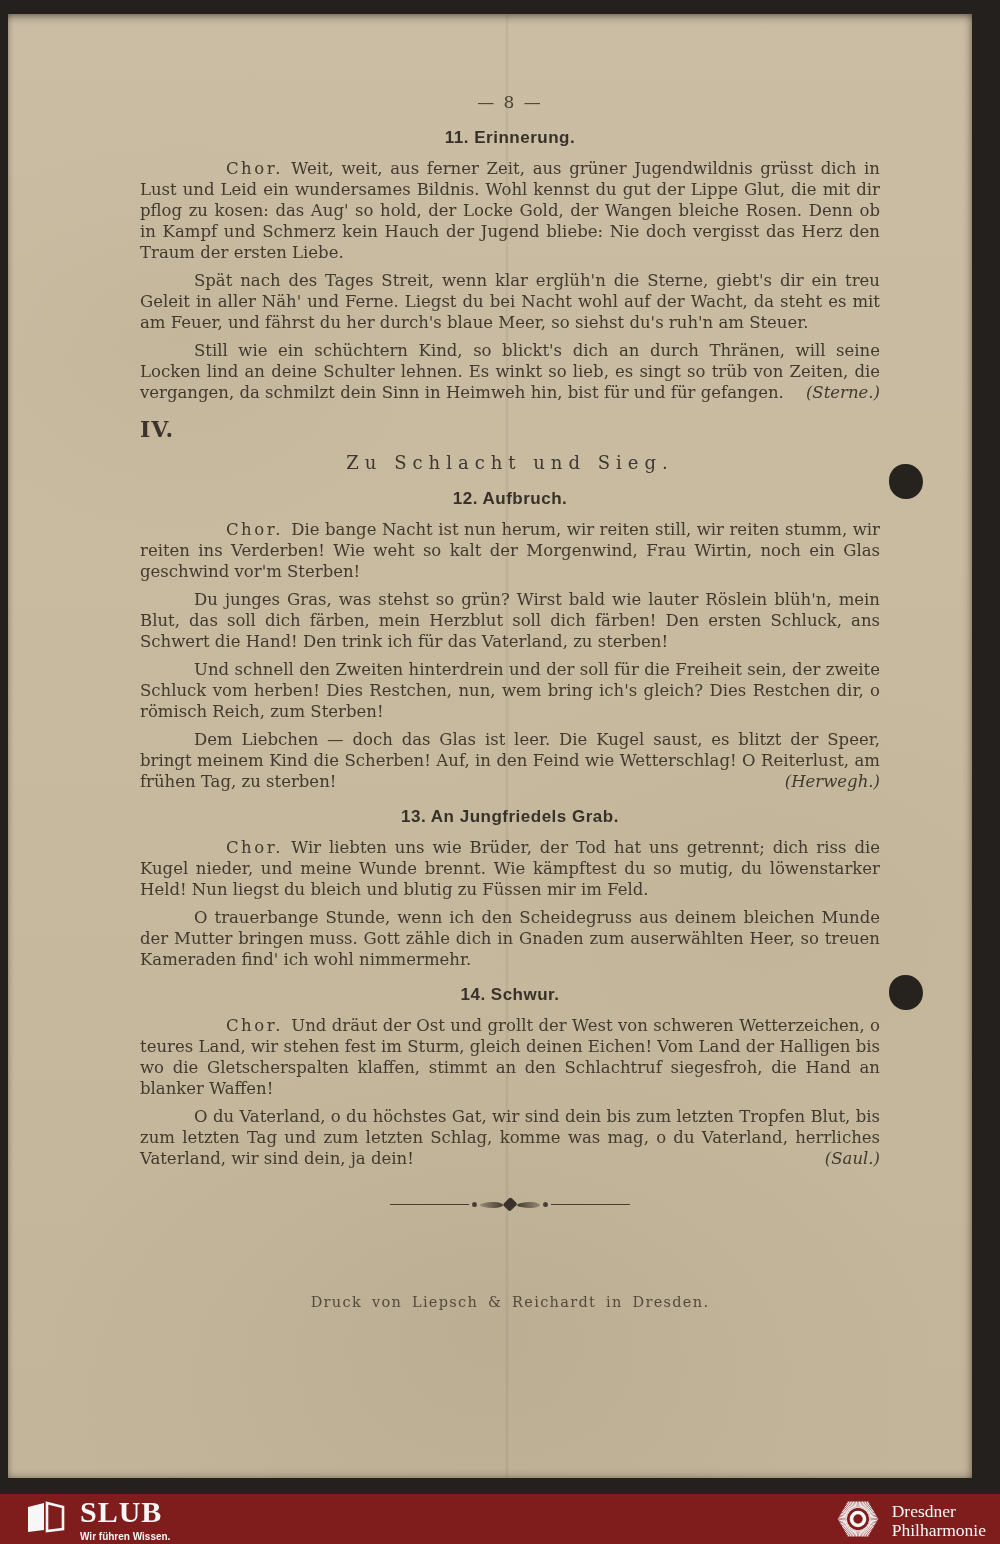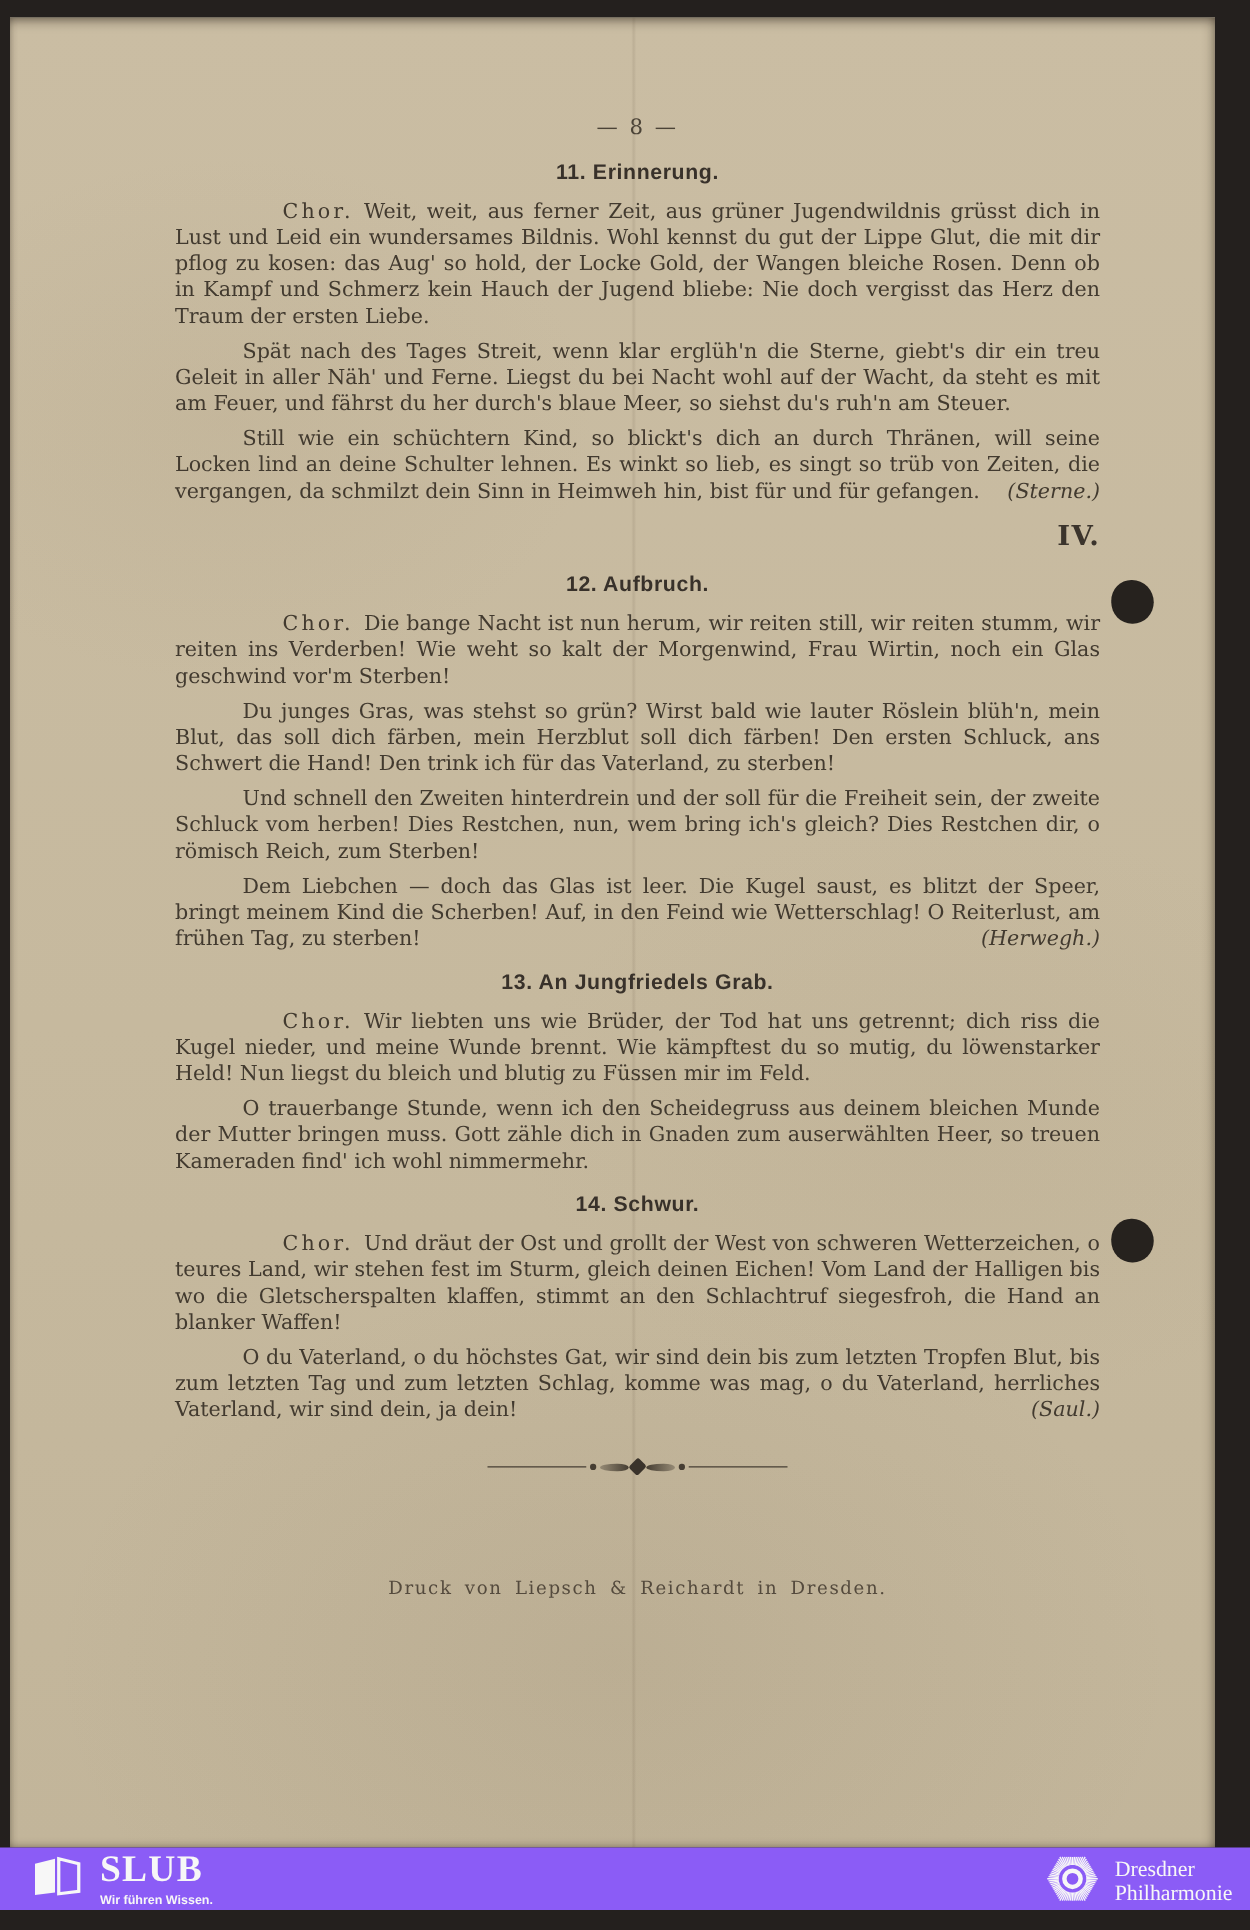--- a/index.html
+++ b/index.html
@@ -35,21 +35,21 @@
     text-align:center;font-size:17px;letter-spacing:2px;color:#4b4337;
     margin:0 0 0;
   }
   .song-title{
     font-family:"Liberation Sans", sans-serif;font-weight:bold;
     font-size:17px;line-height:26px;letter-spacing:.5px;
     color:#38312a;text-align:center;margin:12px 0 7px;
   }
   .part-number{
     font-size:22px;line-height:27px;font-weight:bold;color:#3b342c;
-    text-align:right;margin:13px 0 0;letter-spacing:1px;
+    text-align:left;margin:13px 0 0;letter-spacing:1px;
   }
   .part-title{
     font-size:18px;line-height:22px;letter-spacing:6px;color:#3f382f;
     text-align:center;margin:9px 0 3px;
   }
   .para{position:relative;margin:4px 0 7px;text-indent:54px;}
   .para .lead{letter-spacing:2.5px;margin-left:32px;}
   .para .attr{position:absolute;right:0;bottom:0;font-style:italic;text-indent:0;}
   .divider{display:flex;align-items:center;justify-content:center;margin:30px auto 0;width:240px;}
   .dv{display:block;background:#463e33;}
@@ -64,21 +64,21 @@
     margin:82px 0 0;word-spacing:4px;text-indent:0;
   }
   .punch-hole{
     position:absolute;width:34px;height:35px;background:#26221e;
     border-radius:48% 52% 50% 50%;
   }
   .hole-1{left:881px;top:450px;}
   .hole-2{left:881px;top:961px;}
   
   .footer-bar{
-    position:absolute;left:0;right:0;bottom:16px;height:50px;background:#8b5cf6;
+    position:absolute;left:0;right:0;bottom:0;height:50px;background:#7f1d1d;
     color:#f7f7f7;
   }
   .slub-logo{position:absolute;left:26px;top:4px;display:flex;align-items:flex-start;cursor:pointer;}
   .slub-book-icon{margin-top:3px;}
   .slub-text{margin-left:14px;display:flex;flex-direction:column;}
   .slub-name{
     font-family:"Liberation Serif", serif;font-weight:bold;
     font-size:30px;line-height:28px;letter-spacing:1px;
   }
   .slub-tagline{
@@ -99,20 +99,21 @@
   <div class="scan-page">
     <div class="crease"></div>
     <div class="page-inner">
       <div class="page-number">—  8  —</div>
 
     <div class="song-title">11. Erinnerung.</div>
         <p class="para"><span class="lead">Chor.</span> Weit, weit, aus ferner Zeit, aus grüner Jugendwildnis grüsst dich in Lust und Leid ein wundersames Bildnis.  Wohl kennst du gut der Lippe Glut, die mit dir pflog zu kosen: das Aug' so hold, der Locke Gold, der Wangen bleiche Rosen.  Denn ob in Kampf und Schmerz kein Hauch der Jugend bliebe: Nie doch vergisst das Herz den Traum der ersten Liebe.</p>
         <p class="para">Spät nach des Tages Streit, wenn klar erglüh'n die Sterne, giebt's dir ein treu Geleit in aller Näh' und Ferne.  Liegst du bei Nacht wohl auf der Wacht, da steht es mit am Feuer, und fährst du her durch's blaue Meer, so siehst du's ruh'n am Steuer.</p>
         <p class="para">Still wie ein schüchtern Kind, so blickt's dich an durch Thränen, will seine Locken lind an deine Schulter lehnen.  Es winkt so lieb, es singt so trüb von Zeiten, die vergangen, da schmilzt dein Sinn in Heimweh hin, bist für und für gefangen.<span class="attr">(Sterne.)</span></p>
         <div class="part-number">IV.</div>
+        <div class="part-title">Zu Schlacht und Sieg.</div>
         <div class="song-title">12. Aufbruch.</div>
         <p class="para"><span class="lead">Chor.</span> Die bange Nacht ist nun herum, wir reiten still, wir reiten stumm, wir reiten ins Verderben!  Wie weht so kalt der Morgenwind, Frau Wirtin, noch ein Glas geschwind vor'm Sterben!</p>
         <p class="para">Du junges Gras, was stehst so grün?  Wirst bald wie lauter Röslein blüh'n, mein Blut, das soll dich färben, mein Herzblut soll dich färben!  Den ersten Schluck, ans Schwert die Hand!  Den trink ich für das Vaterland, zu sterben!</p>
         <p class="para">Und schnell den Zweiten hinterdrein und der soll für die Freiheit sein, der zweite Schluck vom herben!  Dies Restchen, nun, wem bring ich's gleich?  Dies Restchen dir, o römisch Reich, zum Sterben!</p>
         <p class="para">Dem Liebchen — doch das Glas ist leer. Die Kugel saust, es blitzt der Speer, bringt meinem Kind die Scherben!  Auf, in den Feind wie Wetterschlag!  O Reiterlust, am frühen Tag, zu sterben!<span class="attr">(Herwegh.)</span></p>
         <div class="song-title">13. An Jungfriedels Grab.</div>
         <p class="para"><span class="lead">Chor.</span> Wir liebten uns wie Brüder, der Tod hat uns getrennt; dich riss die Kugel nieder, und meine Wunde brennt.  Wie kämpftest du so mutig, du löwenstarker Held!  Nun liegst du bleich und blutig zu Füssen mir im Feld.</p>
         <p class="para">O trauerbange Stunde, wenn ich den Scheidegruss aus deinem bleichen Munde der Mutter bringen muss.  Gott zähle dich in Gnaden zum auserwählten Heer, so treuen Kameraden find' ich wohl nimmermehr.</p>
         <div class="song-title">14. Schwur.</div>
         <p class="para"><span class="lead">Chor.</span> Und dräut der Ost und grollt der West von schweren Wetterzeichen, o teures Land, wir stehen fest im Sturm, gleich deinen Eichen!  Vom Land der Halligen bis wo die Gletscherspalten klaffen, stimmt an den Schlachtruf siegesfroh, die Hand an blanker Waffen!</p>

